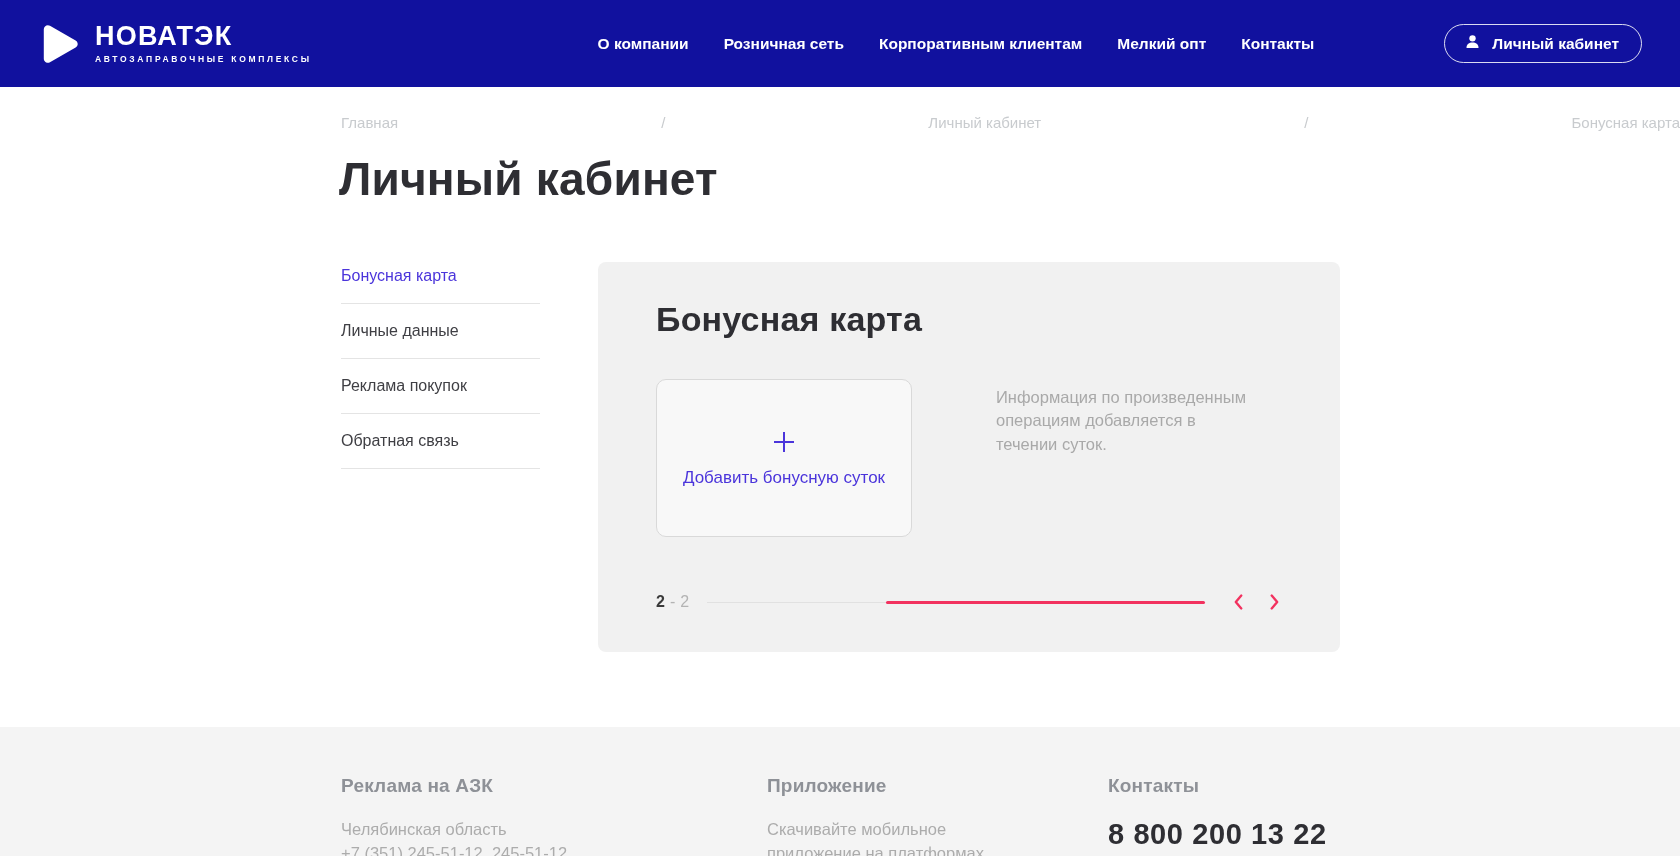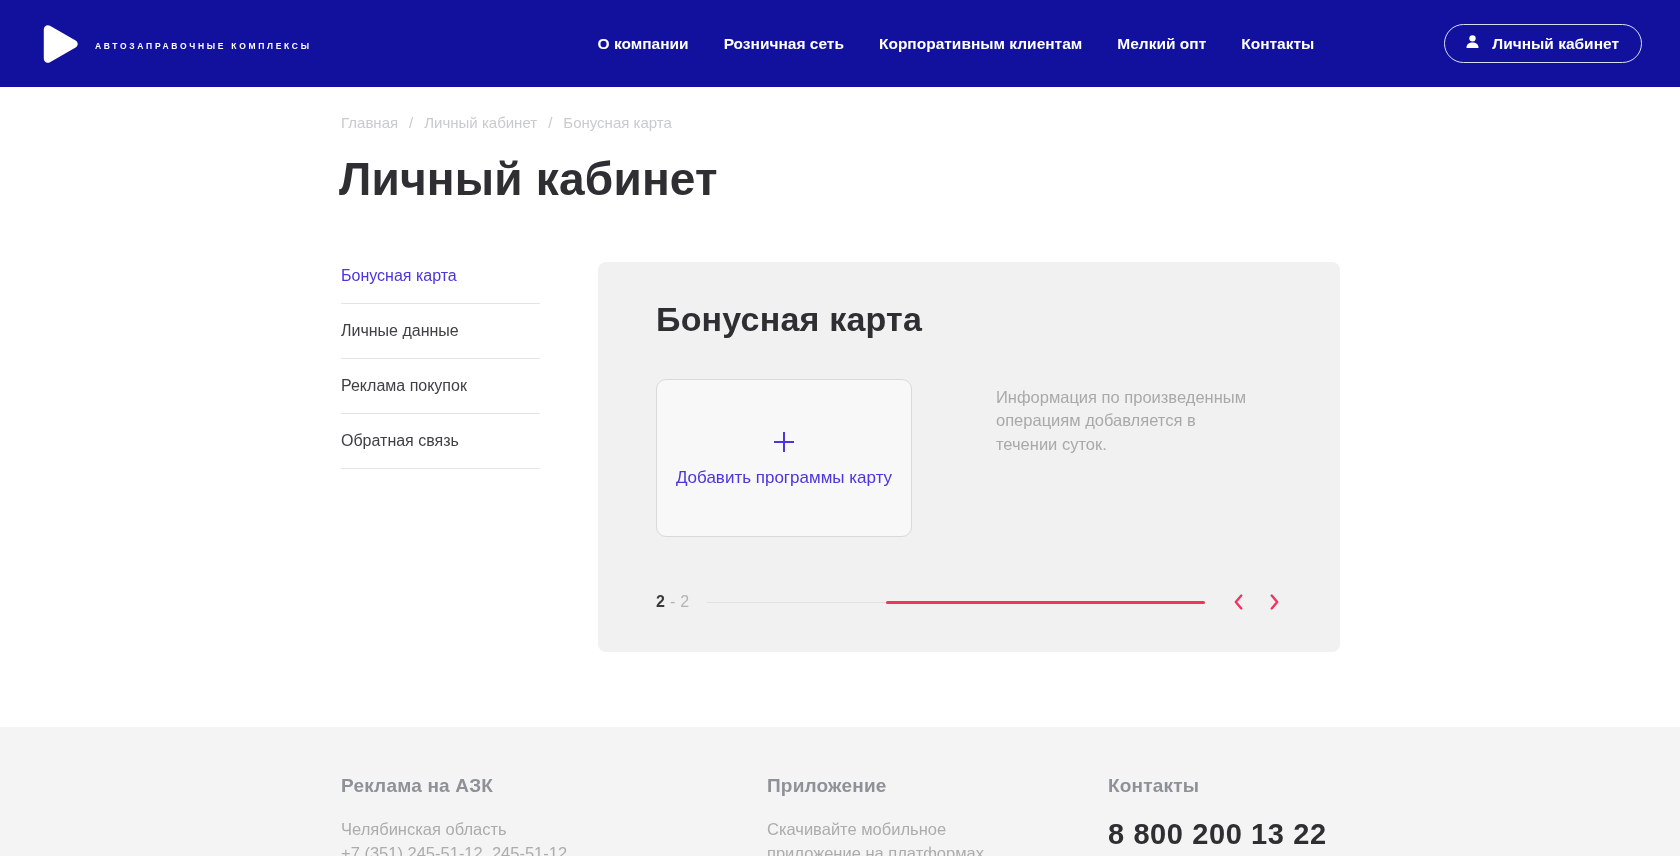--- a/index.html
+++ b/index.html
@@ -26,21 +26,21 @@
   .main-nav{margin-left:auto;display:flex;gap:35px;align-items:center;}
   .nav-link{color:#fff;font-size:15.5px;font-weight:bold;cursor:pointer;white-space:nowrap;}
   .account-btn{
     margin-left:130px;display:flex;align-items:center;gap:11px;
     border:1.5px solid rgba(255,255,255,.85);border-radius:999px;
     padding:8px 22px 8px 19px;color:#fff;font-size:15.5px;font-weight:bold;
     cursor:pointer;white-space:nowrap;background:transparent;
   }
   
   .crumbs{margin:27px 0 0 341px;display:flex;gap:11px;align-items:center;
-    color:#c8cbce;font-size:15px;}
+    color:#c8cbce;font-size:15px;justify-content:space-between;}
   .crumb{cursor:pointer;}
   .crumb-sep{color:#c8cbce;}
   .page-title{
     margin:25px 0 0 339px;font-size:46px;font-weight:800;color:#2e2e33;
     letter-spacing:.2px;line-height:1;
   }
   
   .content{display:flex;margin:60px 0 0 341px;align-items:flex-start;}
   .sidebar{width:257px;flex:none;}
   .side-item{
@@ -101,20 +101,21 @@
 <body>
 
 <header class="topbar">
   <div class="logo">
     <span class="logo-icon">
       <svg width="44" height="46" viewBox="0 0 48 48">
         <polygon points="13,8 41,24 13,40" fill="#ffffff" stroke="#ffffff" stroke-width="9" stroke-linejoin="round"></polygon>
       </svg>
     </span>
     <span>
+      <div class="logo-name">НОВАТЭК</div>
       <div class="logo-sub">АВТОЗАПРАВОЧНЫЕ КОМПЛЕКСЫ</div>
     </span>
   </div>
   <nav class="main-nav">
     <span class="nav-link">О компании</span>
     <span class="nav-link">Розничная сеть</span>
     <span class="nav-link">Корпоративным клиентам</span>
     <span class="nav-link">Мелкий опт</span>
     <span class="nav-link">Контакты</span>
   </nav>
@@ -156,21 +157,21 @@
     <h2 class="panel-title">Бонусная карта</h2>
 
     <div class="card-row">
       <div class="add-card">
         <span class="plus-icon">
           <svg width="26" height="26" viewBox="0 0 26 26">
             <line x1="13" y1="3" x2="13" y2="23" stroke="#4B35DB" stroke-width="2"></line>
             <line x1="3" y1="13" x2="23" y2="13" stroke="#4B35DB" stroke-width="2"></line>
           </svg>
         </span>
-        <span class="add-label">Добавить программы карту</span>
+        <span class="add-label">Добавить бонусную суток</span>
       </div>
       <div class="info-text">Информация по произведенным операциям добавляется в течении суток.</div>
     </div>
 
     <div class="pager">
       <div class="pager-count">
         <span class="pager-current">2</span>
         <span class="pager-sep">-</span>
         <span class="pager-total">2</span>
       </div>

